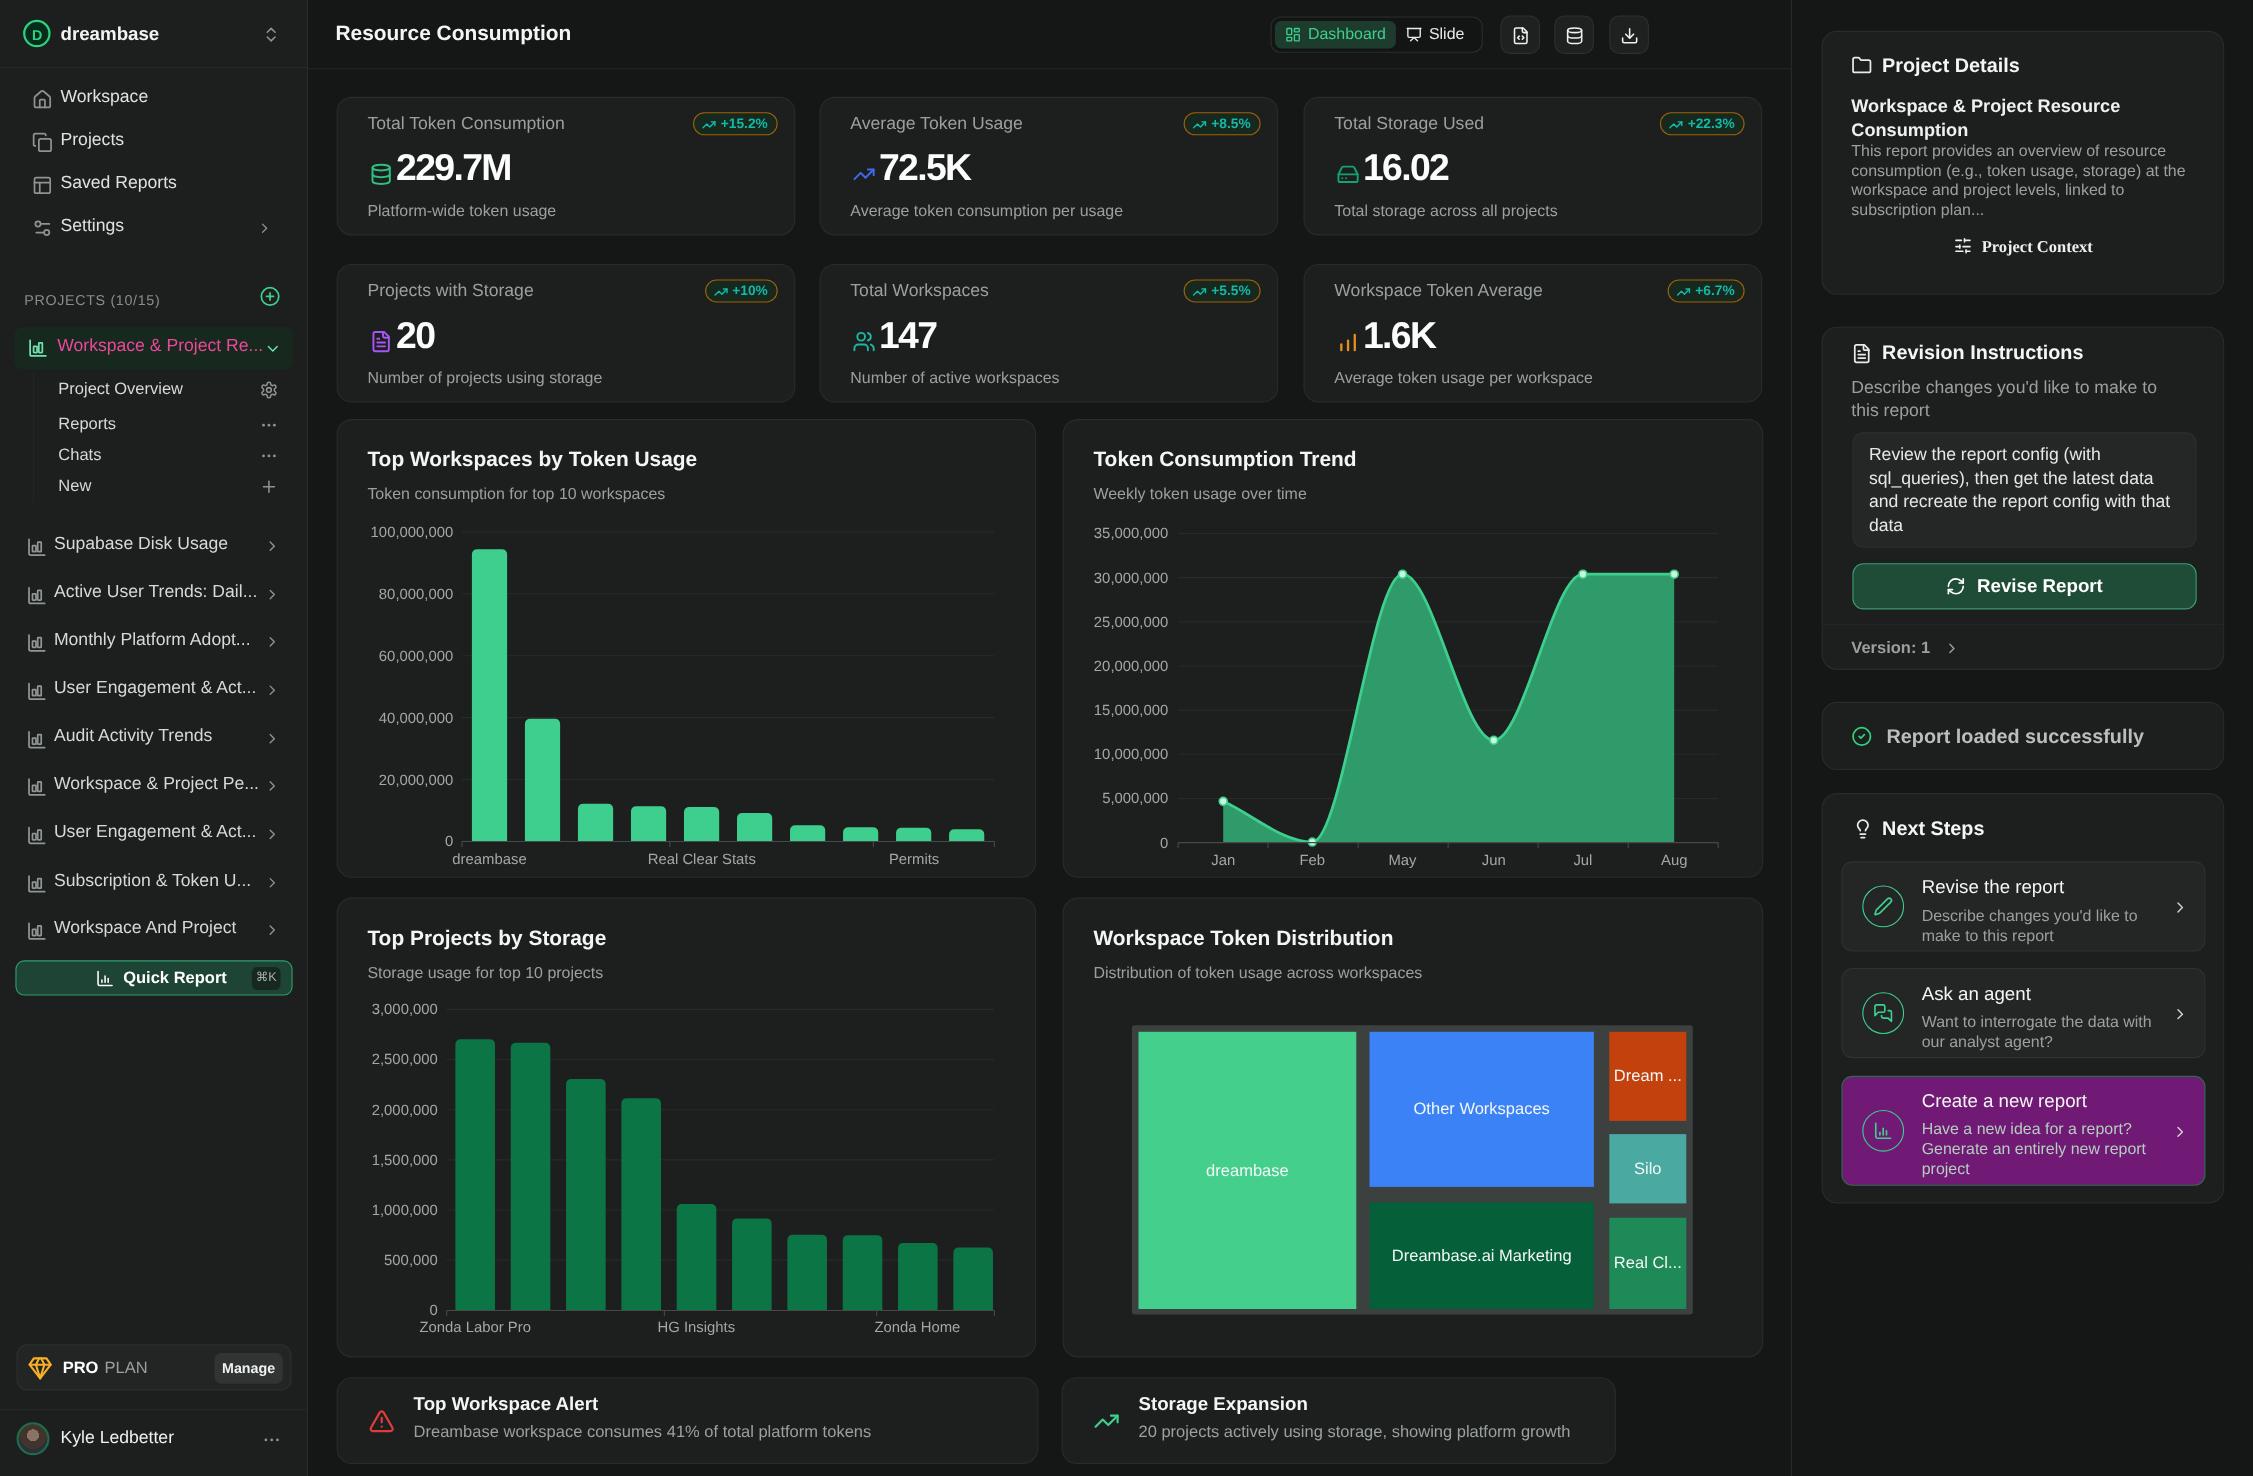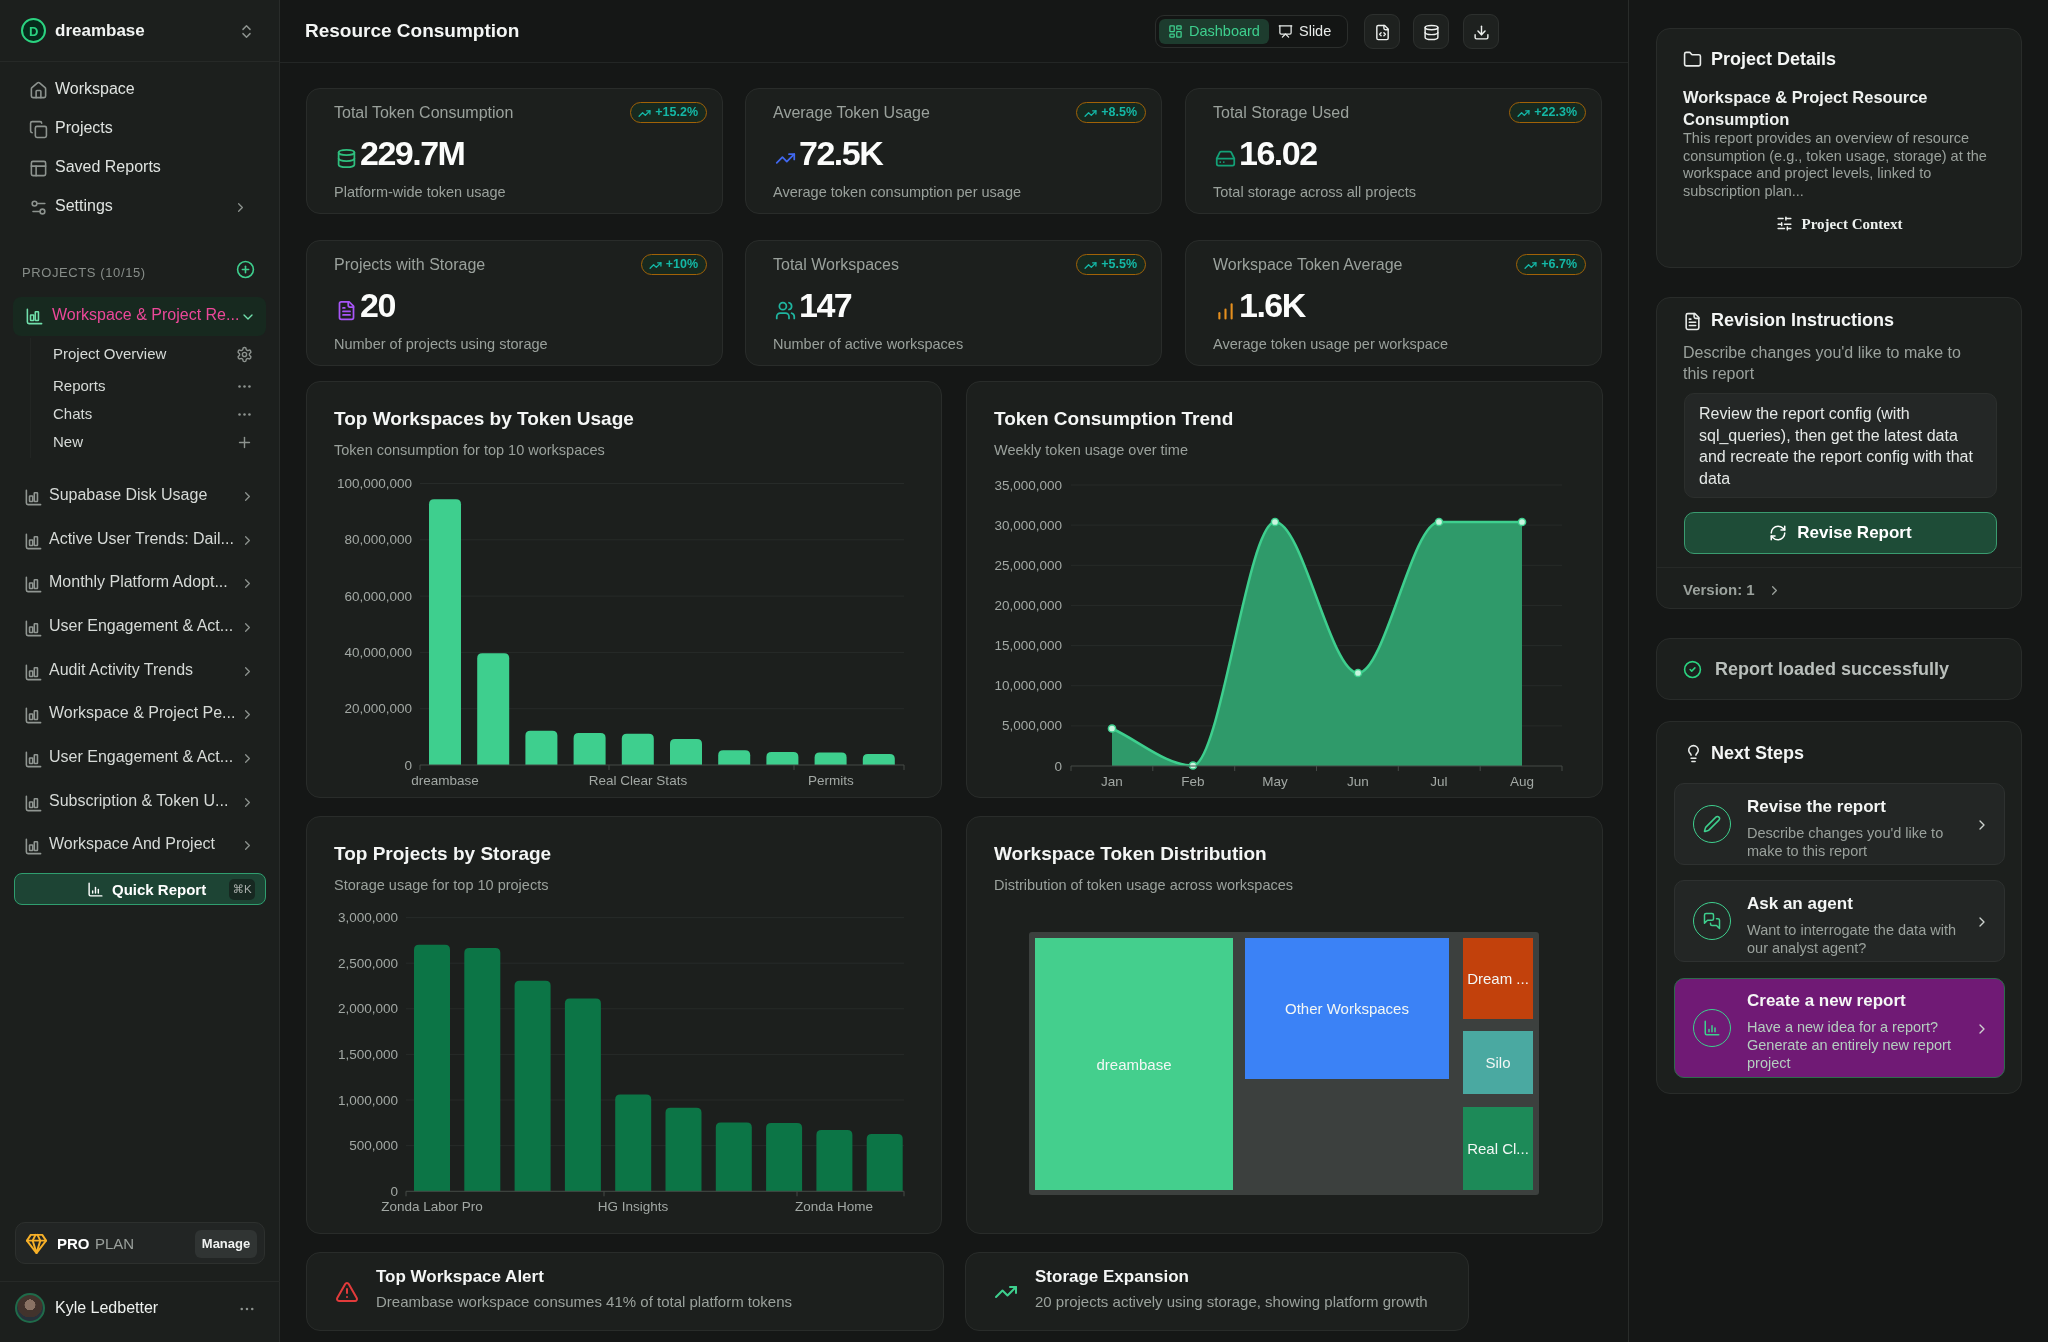--- a/index.html
+++ b/index.html
@@ -84,21 +84,21 @@
 #ri-desc{position:absolute;left:26px;top:44px;width:300px;font-size:16px;color:#9aa19c;line-height:21px;}
 #ri-ta{position:absolute;left:27px;top:95px;width:313px;height:105px;background:#242726;border:1px solid #2c2f2d;border-radius:10px;padding:9px 14px;font-size:16px;color:#e4e8e6;line-height:21.5px;}
 #ri-btn{position:absolute;left:27px;top:214px;width:313px;height:42px;background:#1e4c37;border:1.5px solid #3a9c70;border-radius:10px;text-align:center;line-height:40px;font-size:17px;font-weight:bold;color:#fff;}
 #ri-btn svg{width:18px;height:18px;vertical-align:-3.5px;margin-right:10px;}
 #ri-div{position:absolute;left:0;top:269px;width:100%;border-top:1px solid #262927;}
 #ri-ver{position:absolute;left:26px;top:283px;font-size:15px;font-weight:bold;color:#9aa19c;}
 #ri-ver svg{width:15px;height:15px;vertical-align:-3px;margin-left:12px;}
 .ns-item{position:absolute;left:17px;width:331px;background:#232625;border:1px solid #2e3130;border-radius:10px;}
 .ns-item .circ{position:absolute;left:18px;width:38px;height:38px;border:1.5px solid #3ecf8e;border-radius:50%;color:#3ecf8e;}
 .ns-item .circ svg{position:absolute;left:9px;top:9px;width:18px;height:18px;}
-.ns-item .t{position:absolute;left:72px;font-size:17px;font-weight:bold;color:#f4f6f5;}
+.ns-item .t{position:absolute;left:72px;font-size:17px;font-weight:normal;color:#f4f6f5;}
 .ns-item .d{position:absolute;left:72px;font-size:14.5px;color:#9aa19c;line-height:18px;}
 .ns-item .ch{position:absolute;right:14px;width:16px;height:16px;color:#cdd2cf;}
 </style>
 </head>
 <body>
 <div id="sidebar">
   <div id="sbhead">
     <div class="logo"></div>
     <div class="brand">dreambase</div>
     <svg class="abs" style="right:24px;top:23px;width:17px;height:17px;color:#8d938f" viewBox="0 0 24 24" fill="none" stroke="currentColor" stroke-width="2" stroke-linecap="round" stroke-linejoin="round">
@@ -589,20 +589,21 @@
           <text x="527" y="394">Zonda Home</text>
       </g>
     </svg>
   </div>
   <div class="card ccard" style="left:686px;top:816px;width:637px;height:418px">
     <h2>Workspace Token Distribution</h2>
     <div class="sub">Distribution of token usage across workspaces</div>
     <div class="abs" style="left:62px;top:115px;width:510px;height:263px;background:#3c403e;border-radius:3px"></div>
     <div class="abs tmcell" style="left:68px;top:121px;width:198px;height:252px;background:#44cf8d">dreambase</div>
     <div class="abs tmcell" style="left:278px;top:121px;width:204px;height:141px;background:#3b82f6">Other Workspaces</div>
+    <div class="abs tmcell" style="left:278px;top:276px;width:204px;height:97px;background:#05603a">Dreambase.ai Marketing</div>
     <div class="abs tmcell" style="left:496px;top:121px;width:70px;height:81px;background:#c2410c">Dream ...</div>
     <div class="abs tmcell" style="left:496px;top:214px;width:70px;height:63px;background:#4aa9a1">Silo</div>
     <div class="abs tmcell" style="left:496px;top:290px;width:70px;height:83px;background:#1d8a58">Real Cl...</div>
   </div>
 
   <div class="card acard" style="left:26px;top:1252px;width:638px;height:79px">
     <svg class="ic" style="color:#e23b3b" viewBox="0 0 24 24" fill="none" stroke="currentColor" stroke-width="2" stroke-linecap="round" stroke-linejoin="round">
         <path d="m21.73 18-8-14a2 2 0 0 0-3.48 0l-8 14A2 2 0 0 0 4 21h16a2 2 0 0 0 1.73-3z"></path>
         <path d="M12 9v4"></path>
         <path d="M12 17h.01"></path>

